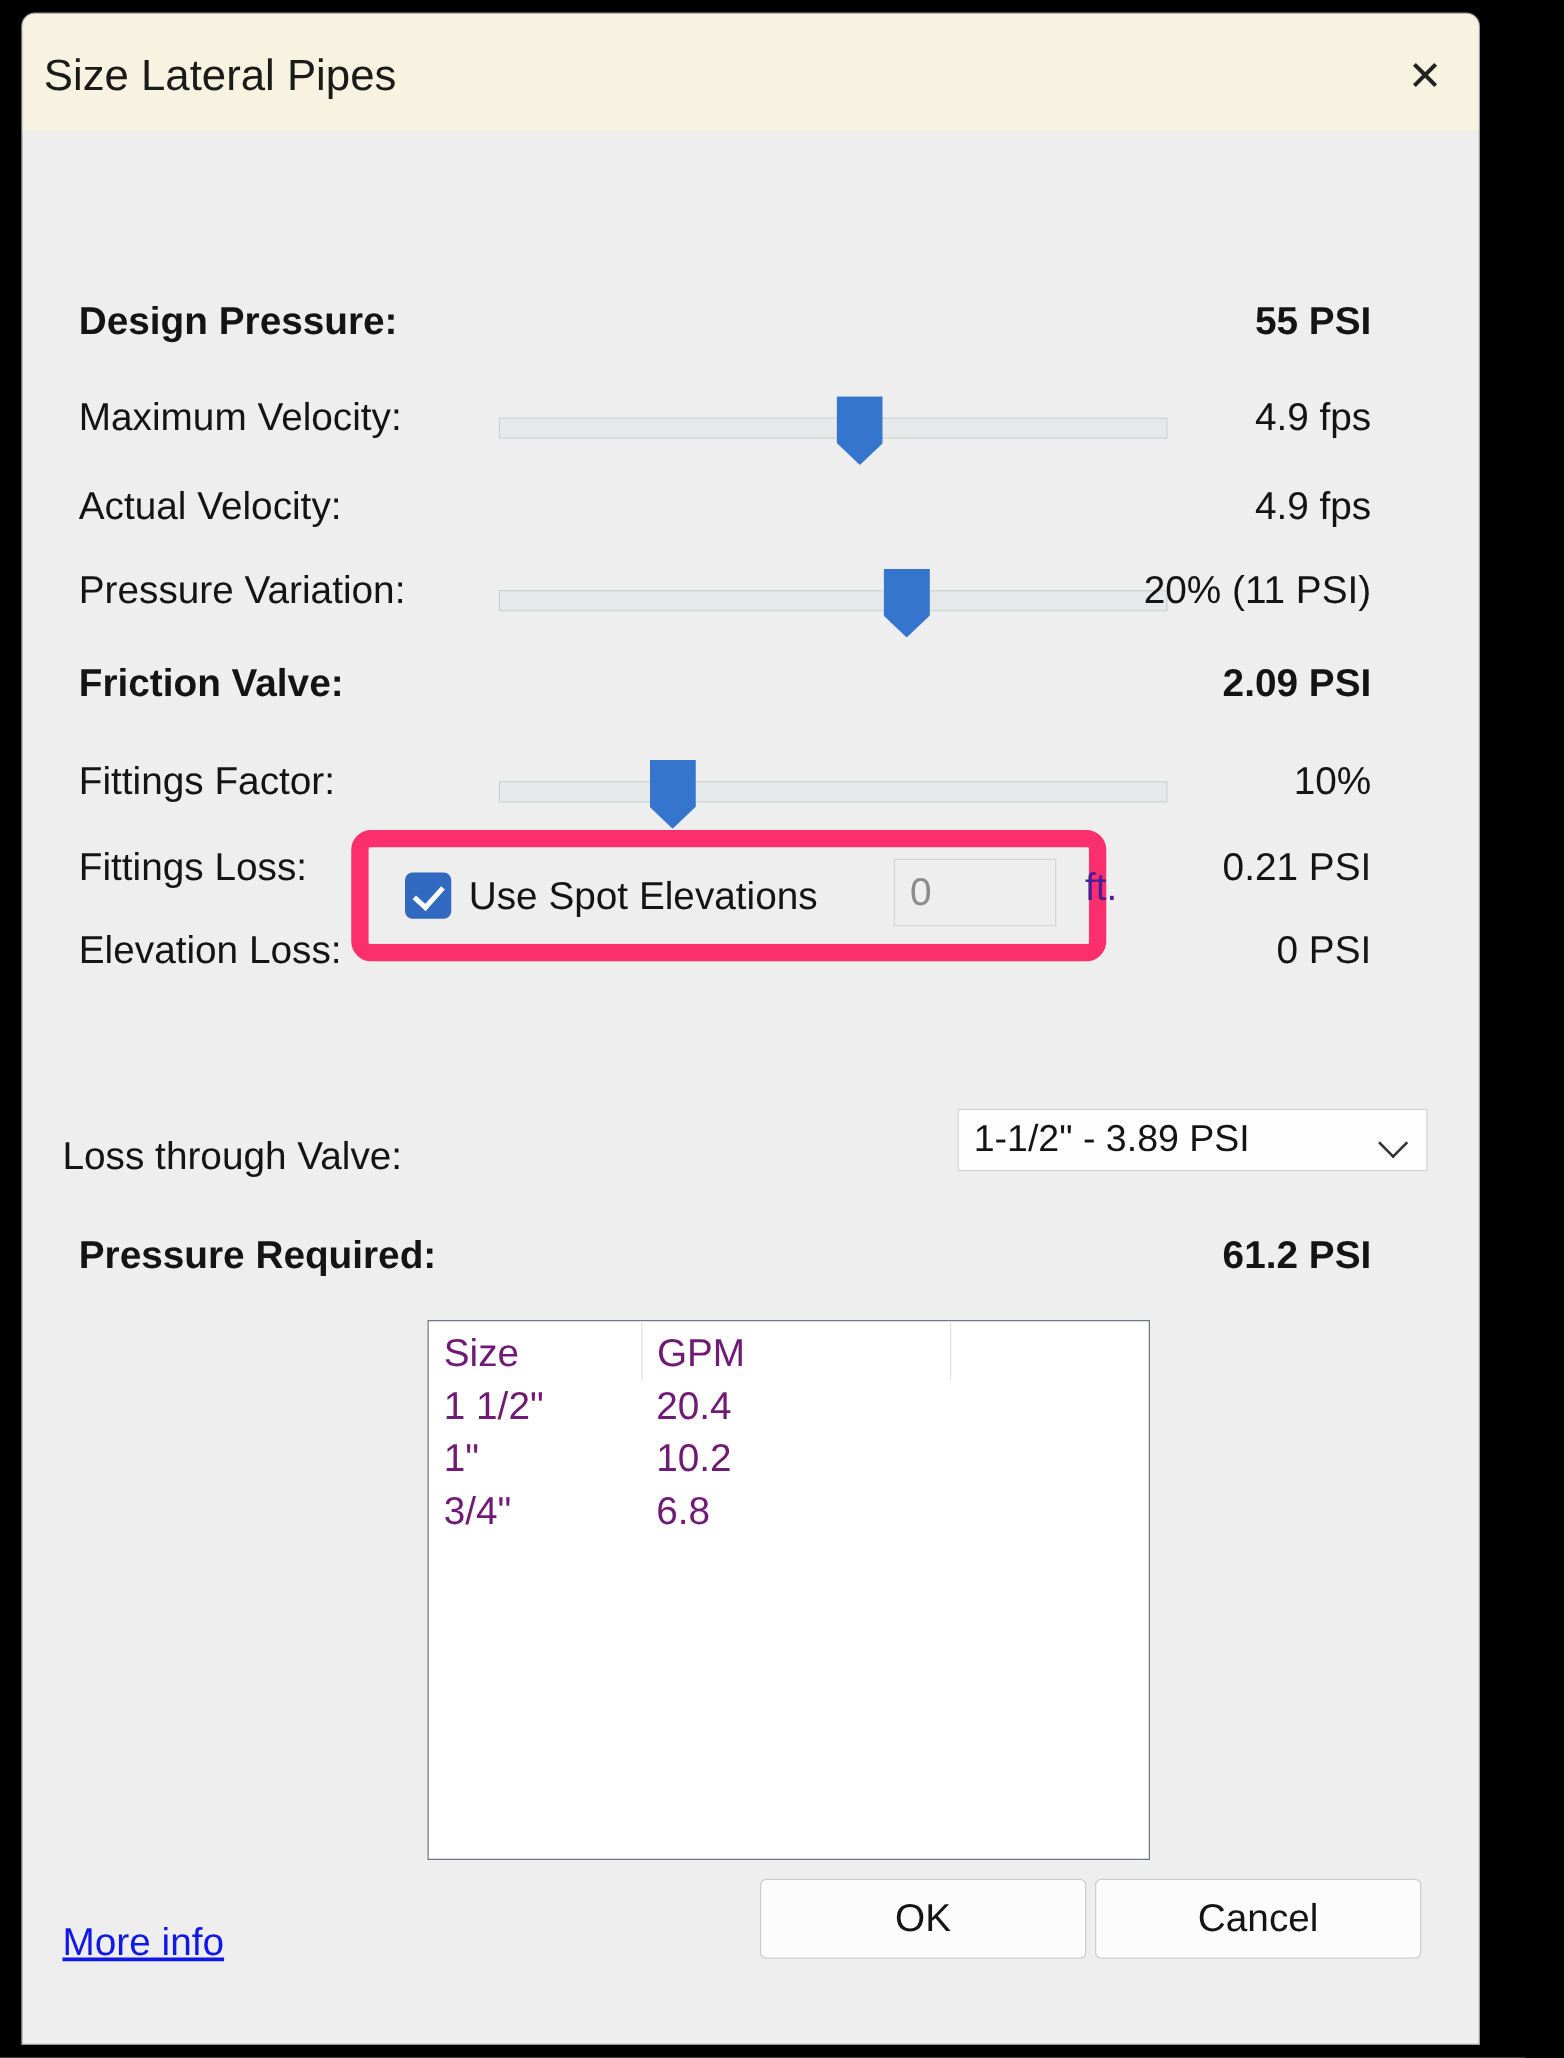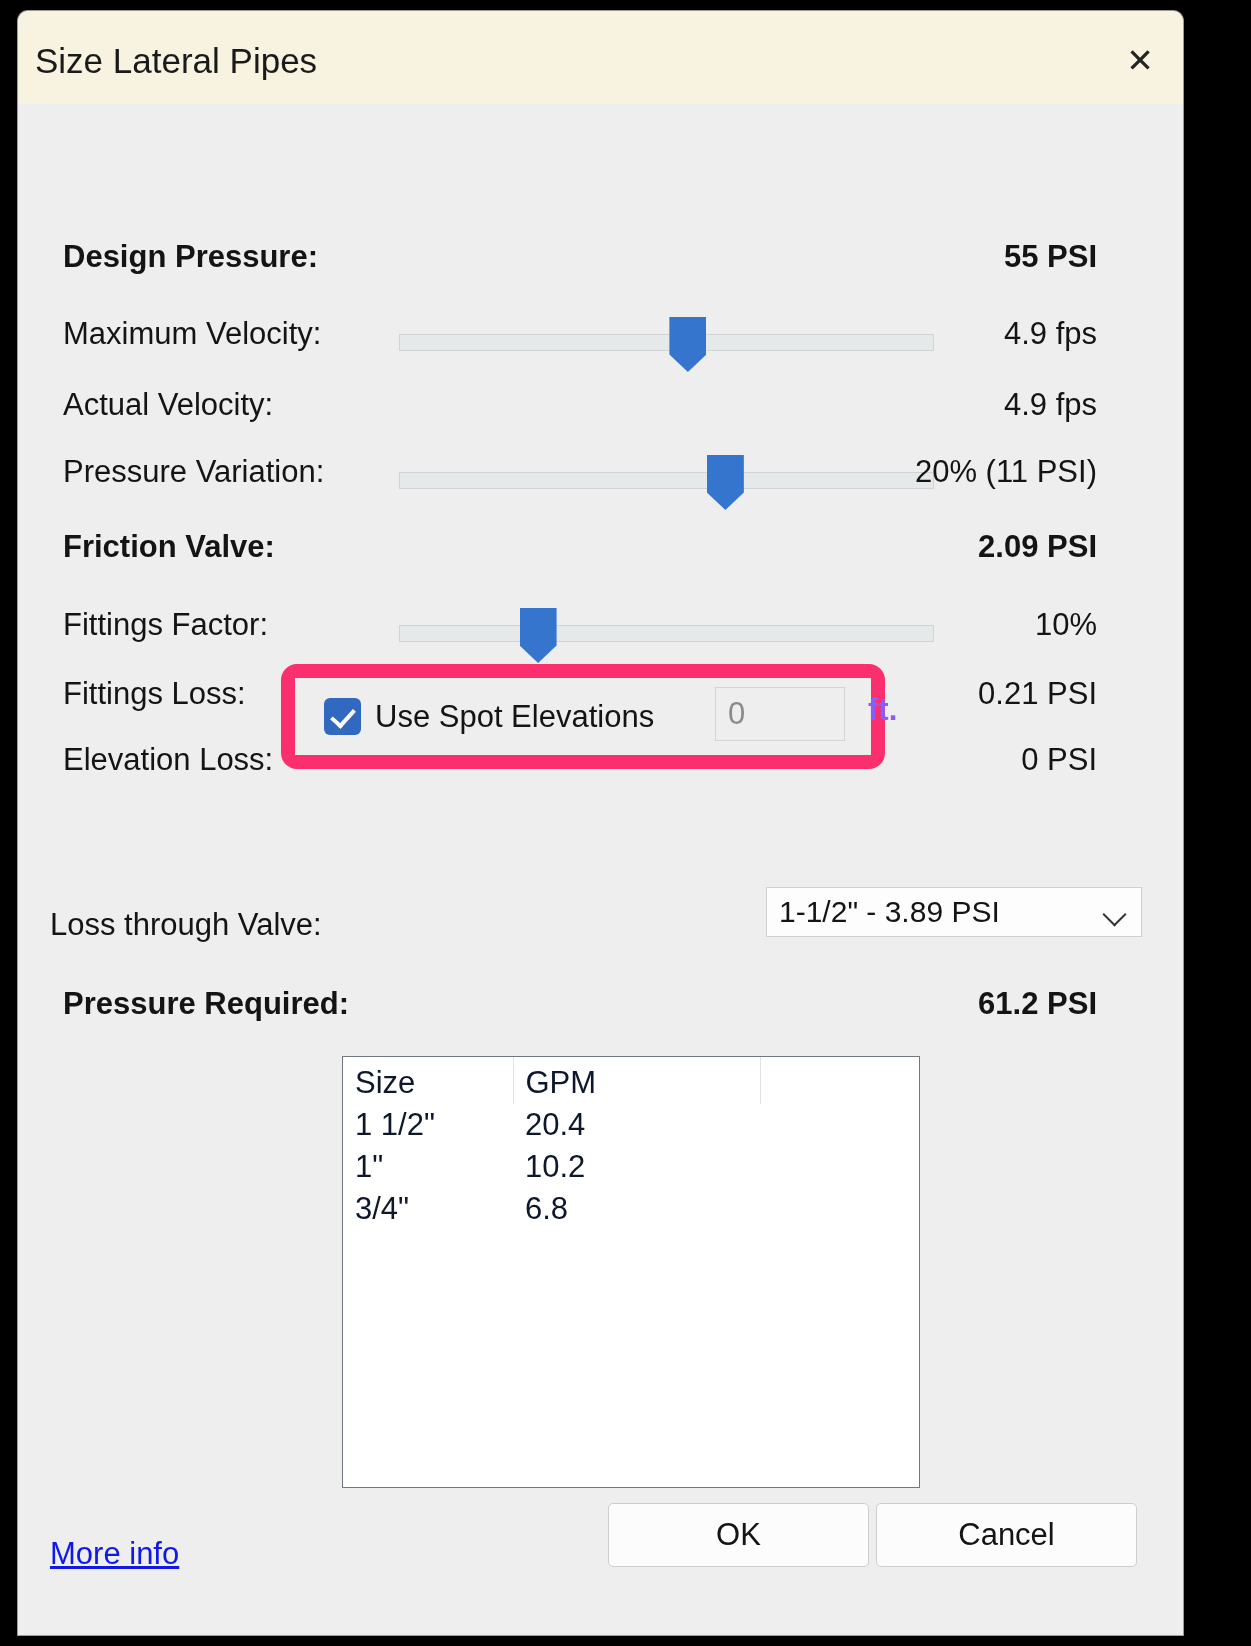--- a/index.html
+++ b/index.html
@@ -116,22 +116,22 @@
     background: #eeeeee;
     border: 1px solid #d5d5d5;
     font-size: 31px;
     color: #8b8b8b;
     padding: 8px 0 0 12px;
   }
   #spot-unit {
     position: absolute;
     left: 573px; top: 14px;
     font-size: 31px;
-    color: #8b5cf6;
-    font-weight: bold;
+    color: #4c1d95;
+    font-weight: normal;
   }
 
   
   #valve-row { position: absolute; left: 0; top: 798px; width: 100%; height: 50px; }
   #valve-label { position: absolute; left: 32px; top: 5px; font-size: 31px; color: #141414; }
   #valve-select {
     position: absolute;
     left: 748px; top: -15px;
     width: 376px; height: 50px;
     background: #fdfdfd;
@@ -154,21 +154,21 @@
     left: 324px; top: 952px;
     width: 578px; height: 432px;
     background: #ffffff;
     border: 1px solid #717780;
   }
   #table-box table { width: 100%; border-collapse: collapse; }
   #table-box th, #table-box td {
     text-align: left;
     font-size: 31px;
     font-weight: normal;
-    color: #0f172a;
+    color: #701a75;
     padding: 3px 0 3px 12px;
     height: 41px;
     vertical-align: top;
   }
   #table-box th { padding-top: 8px; }
   .col-size { width: 170px; border-right: 1px solid #e2e2e2; }
   .col-gpm  { width: 247px; border-right: 1px solid #e2e2e2; }
   .col-blank { width: auto; }
   #table-box thead th.col-size, #table-box thead th.col-gpm { border-bottom: 0; }
   #table-box tbody td { border-right: 0; }

